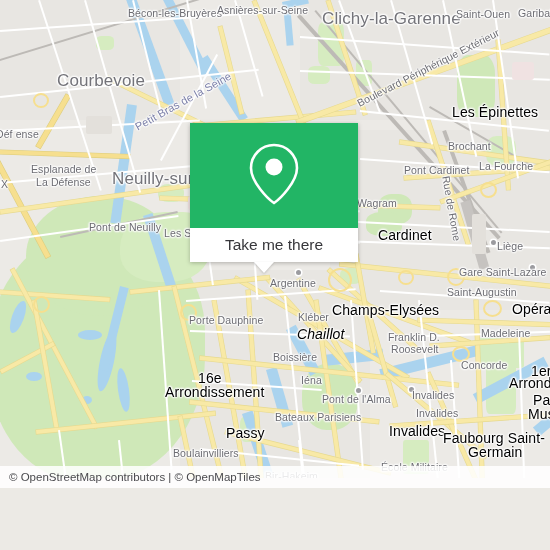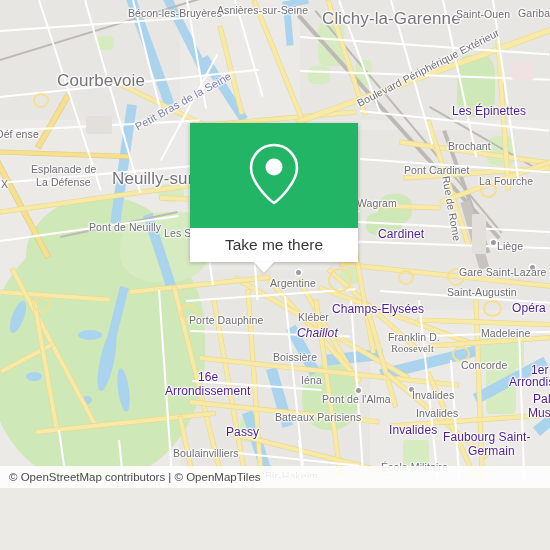--- a/index.html
+++ b/index.html
@@ -29,21 +29,21 @@
   .road-motor{position:absolute;background:#f6df8f;transform-origin:0 0;box-shadow:0 0 0 0.6px #ddcd7d;}
   .rail{position:absolute;background:#bdbab6;transform-origin:0 0;}
 
   
   .lbl{position:absolute;white-space:nowrap;color:#6e6e73;
        font-family:"Liberation Sans", sans-serif;letter-spacing:.1px;
        text-shadow:0 0 2px #fff,0 0 2px #fff,0 0 3px #fff,1px 0 2px #fff,-1px 0 2px #fff,0 1px 2px #fff,0 -1px 2px #fff;}
   .lbl.city{font-size:15px;color:#74747a;}
   .lbl.city-big{font-size:17px;color:#737379;}
   .lbl.poi{font-size:10.5px;color:#6c6c72;}
-  .lbl.area{color:#4c1d95;font-size:12px;}
+  .lbl.area{color:#000000;font-size:14px;}
   .lbl.river{color:#7b7fa8;font-size:11px;font-style:normal;}
   .lbl.rot-1{transform:rotate(-29deg);transform-origin:0 0;}
   .lbl.rot-2{transform:rotate(-27deg);transform-origin:0 0;}
   .lbl.rot-3{transform:rotate(80deg);transform-origin:0 0;}
 
   
   .sdot{position:absolute;width:5px;height:5px;border-radius:50%;background:#9b9b9f;box-shadow:0 0 0 1.5px #fff;}
   .circ{position:absolute;border-radius:50%;border:2.5px solid #f6df8f;background:transparent;}
 
   
@@ -247,21 +247,21 @@
         <div class="lbl poi" style="left: 217px; top: 4px;">Asnières-sur-Seine</div>
         <div class="lbl city-big" style="left: 322px; top: 9px;">Clichy-la-Garenne</div>
         <div class="lbl poi" style="left: 456px; top: 8px;">Saint-Ouen</div>
         <div class="lbl poi" style="left: 518px; top: 7px;">Garibaldi</div>
         <div class="lbl city-big" style="left: 57px; top: 71px;">Courbevoie</div>
         <div class="lbl river rot-1" style="left: 133px; top: 122px;">Petit Bras de la Seine</div>
         <div class="lbl poi rot-2" style="left: 355px; top: 98px;">Boulevard Périphérique Extérieur</div>
         <div class="lbl area" style="left: 452px; top: 104px;">Les Épinettes</div>
         <div class="lbl poi" style="left: 448px; top: 140px;">Brochant</div>
         <div class="lbl poi" style="left: 404px; top: 164px;">Pont Cardinet</div>
-        <div class="lbl poi" style="left: 479px; top: 175px;">La Fourche</div>
+        <div class="lbl poi" style="left: 479px; top: 160px;">La Fourche</div>
         <div class="lbl poi rot-3" style="left: 452px; top: 175px;">Rue de Rome</div>
         <div class="lbl poi" style="left: -4px; top: 128px;">Déf ense</div>
         <div class="lbl poi" style="left: 31px; top: 163px;">Esplanade de</div>
         <div class="lbl poi" style="left: 36px; top: 176px;">La Défense</div>
         <div class="lbl city-big" style="left: 112px; top: 169px;">Neuilly-sur-</div>
         <div class="lbl poi" style="left: -2px; top: 178px;">IX</div>
         <div class="lbl poi" style="left: 89px; top: 198px; margin-top: 23px;">Pont de Neuilly</div>
         <div class="lbl poi" style="left: 164px; top: 227px;">Les Sa</div>
         <div class="lbl poi" style="left: 357px; top: 197px;">Wagram</div>
         <div class="lbl area" style="left: 378px; top: 227px;">Cardinet</div>
@@ -270,21 +270,21 @@
         <div class="lbl poi" style="left: 447px; top: 286px;">Saint-Augustin</div>
         <div class="lbl poi" style="left: 270px; top: 277px;">Argentine</div>
         <div class="lbl poi" style="left: 298px; top: 311px;">Kléber</div>
         <div class="lbl area" style="left: 332px; top: 302px;">Champs-Elysées</div>
         <div class="lbl area" style="left: 297px; top: 326px; font-style: italic;">Chaillot</div>
         <div class="lbl poi" style="left: 189px; top: 314px;">Porte Dauphine</div>
         <div class="lbl poi" style="left: 273px; top: 351px;">Boissière</div>
         <div class="lbl area" style="left: 512px; top: 301px;">Opéra</div>
         <div class="lbl poi" style="left: 481px; top: 327px;">Madeleine</div>
         <div class="lbl poi" style="left: 388px; top: 331px;">Franklin D.</div>
-        <div class="lbl poi" style="left: 391px; top: 343px; font-family: Liberation Serif, serif;">Roosevelt</div>
+        <div class="lbl poi" style="left: 391px; top: 343px;">Roosevelt</div>
         <div class="lbl poi" style="left: 461px; top: 359px;">Concorde</div>
         <div class="lbl area" style="left: 531px; top: 363px;">1er</div>
         <div class="lbl area" style="left: 509px; top: 375px;">Arrondis</div>
         <div class="lbl area" style="left: 198px; top: 370px;">16e</div>
         <div class="lbl area" style="left: 165px; top: 384px;">Arrondissement</div>
         <div class="lbl poi" style="left: 301px; top: 374px;">Iéna</div>
         <div class="lbl poi" style="left: 322px; top: 393px;">Pont de l'Alma</div>
         <div class="lbl poi" style="left: 412px; top: 389px;">Invalides</div>
         <div class="lbl poi" style="left: 416px; top: 407px;">Invalides</div>
         <div class="lbl area" style="left: 389px; top: 423px;">Invalides</div>

